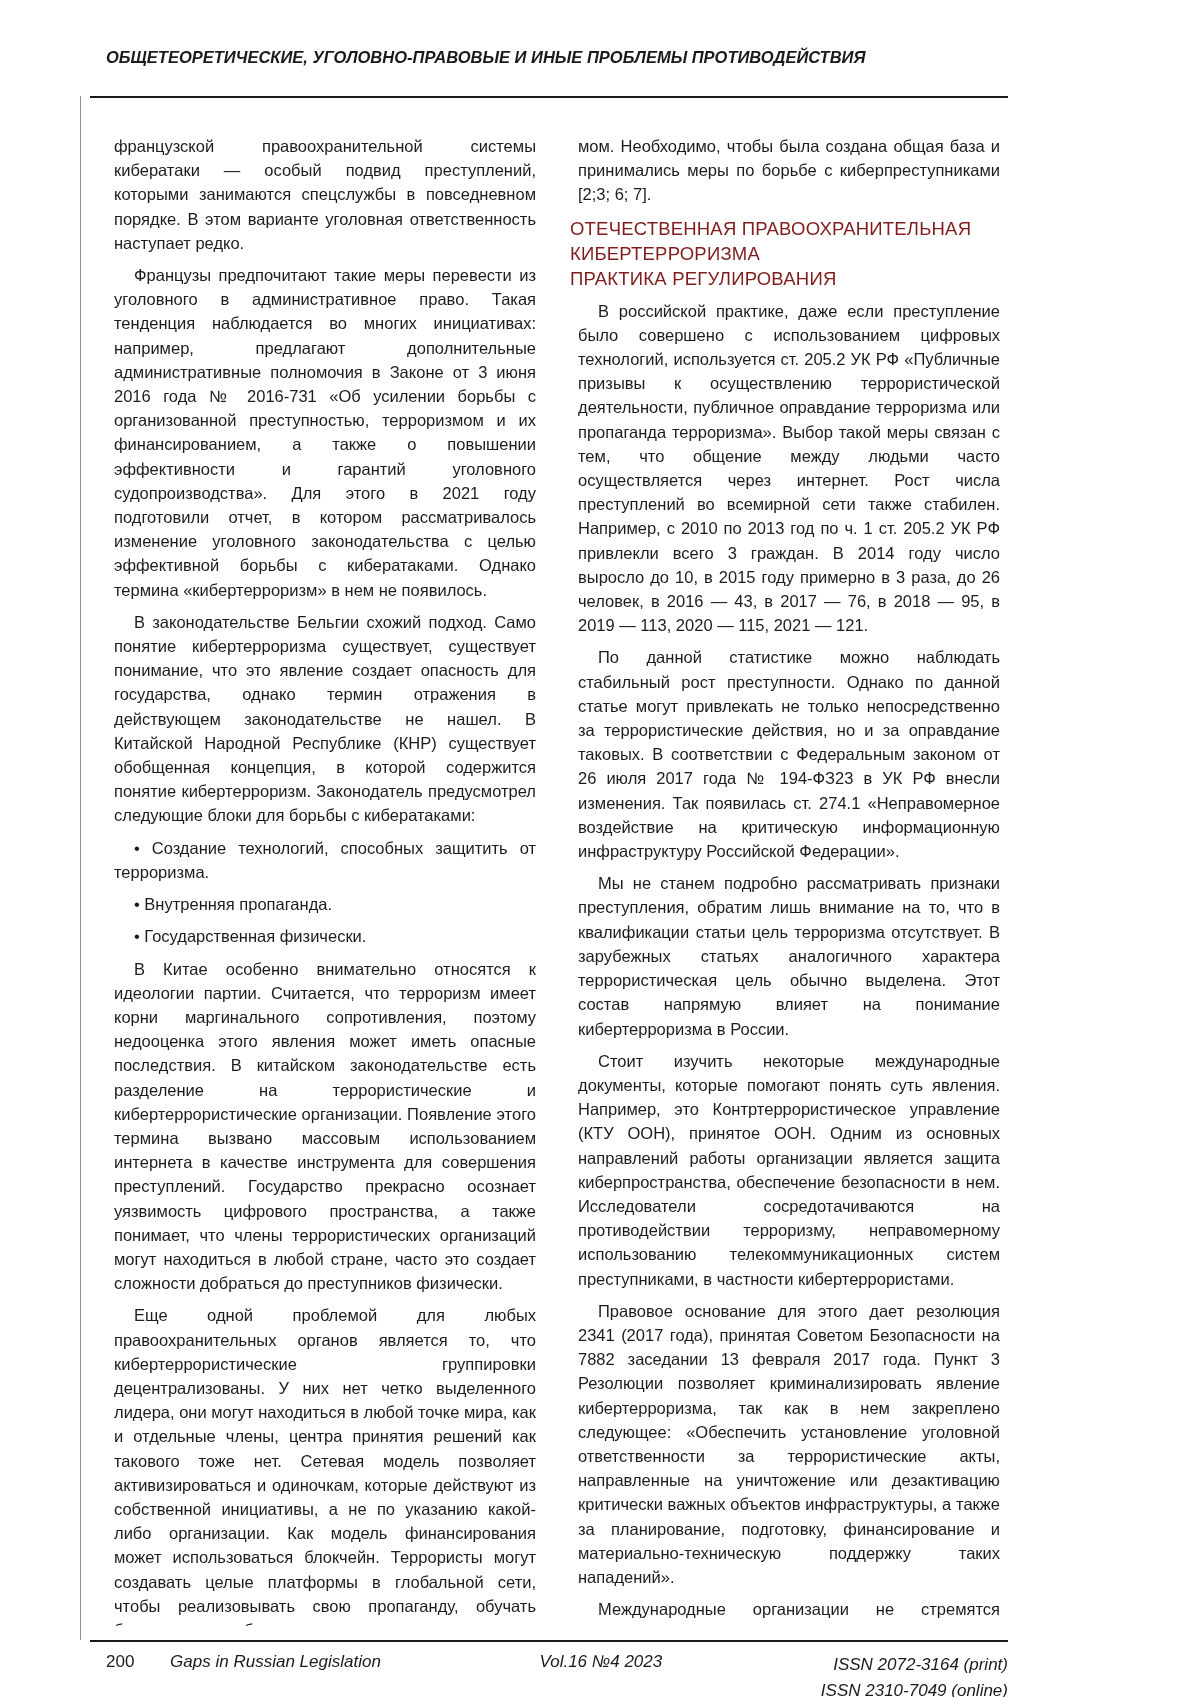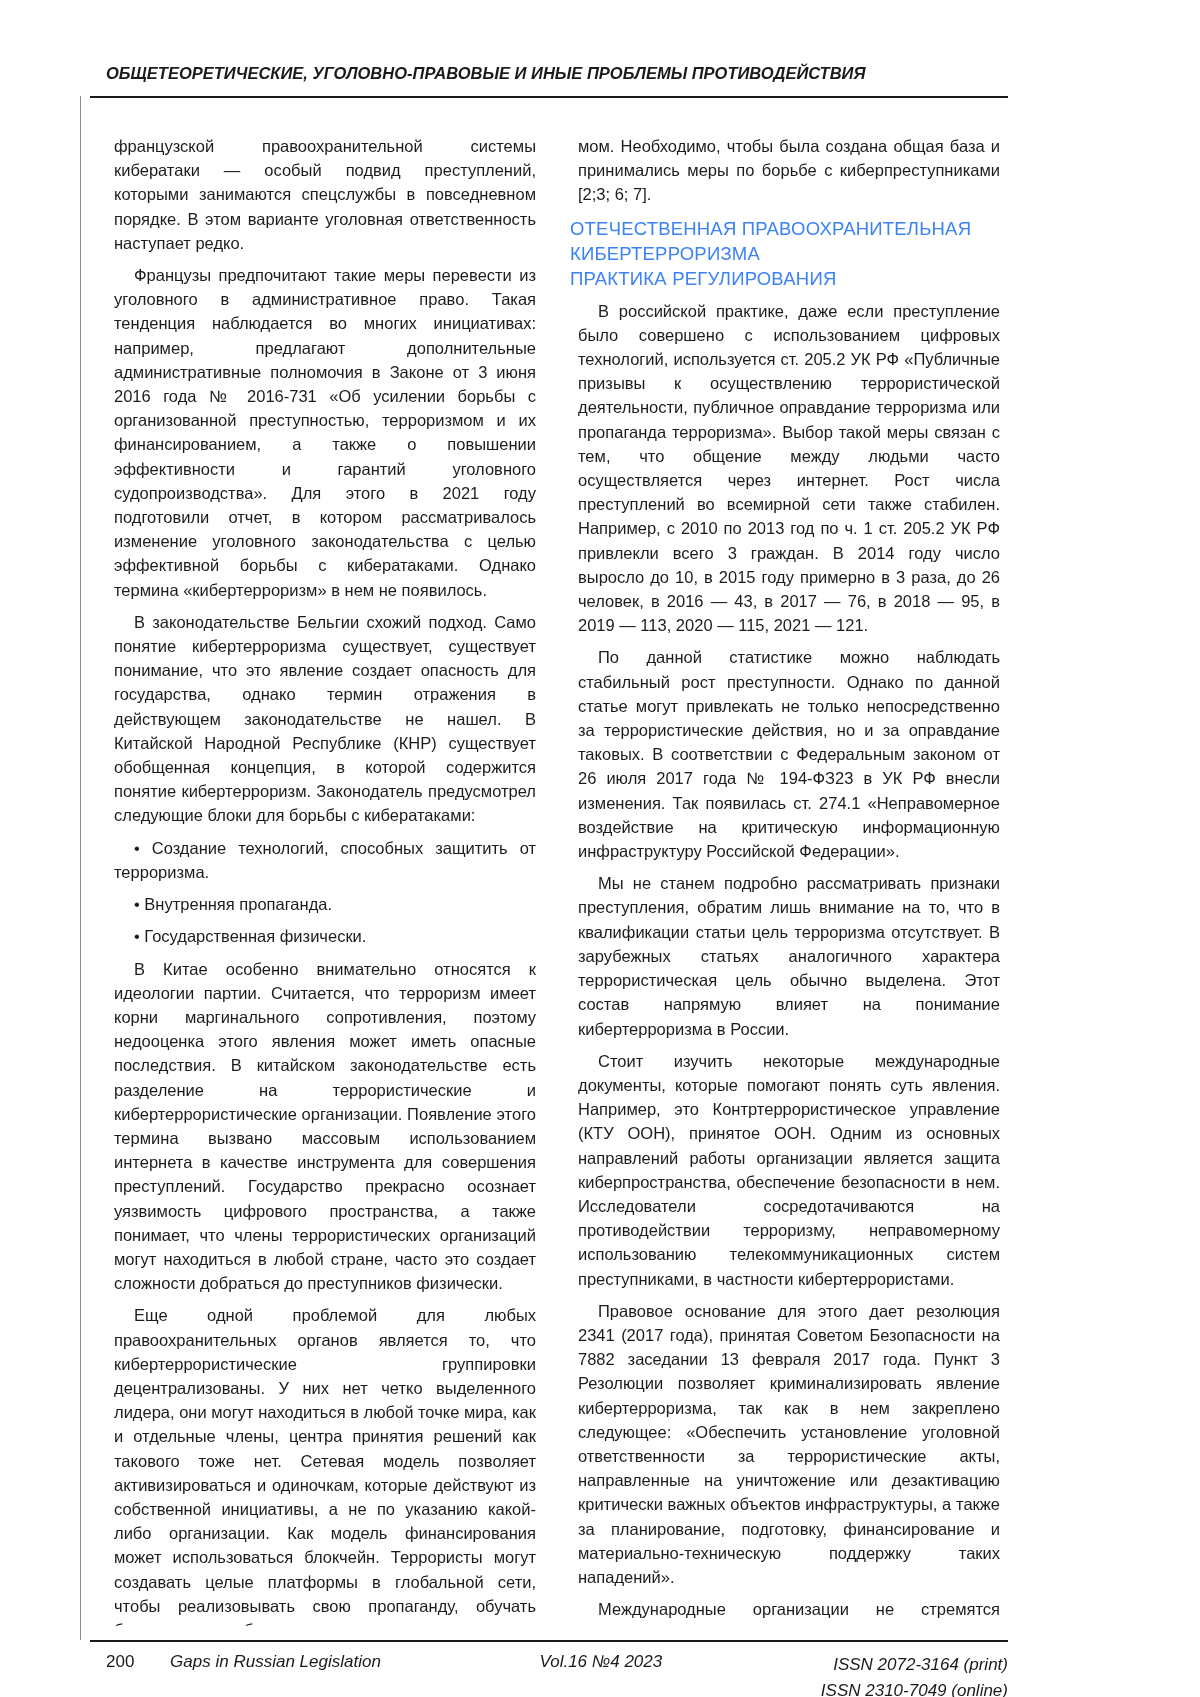--- a/index.html
+++ b/index.html
@@ -19,21 +19,21 @@
     left: 80px;
     top: 96px;
     width: 1px;
     height: 1544px;
     background: #8d8d8d;
   }
   
   .running-head {
     position: absolute;
     left: 106px;
-    top: 60px;
+    top: 44px;
     width: 904px;
     font-weight: bold;
     font-style: italic;
     font-size: 16.5px;
     line-height: 26px;
     color: #1a1a1a;
   }
   .head-rule {
     position: absolute;
     left: 90px;
@@ -65,21 +65,21 @@
     text-indent: 20px;
     hyphens: auto;
     -webkit-hyphens: auto;
   }
   .para.noindent { text-indent: 0; }
   .section-heading {
     margin: 9px 0 7px 0;
     font-size: 18.5px;
     font-weight: 400;
     line-height: 25px;
-    color: #3b82f6;
+    color: #7f1d1d;
     text-align: left;
     letter-spacing: 0.2px;
     text-indent: 0;
   }
   .section-heading span { display: block; }
   
   .foot-rule {
     position: absolute;
     left: 90px;
     top: 1640px;

